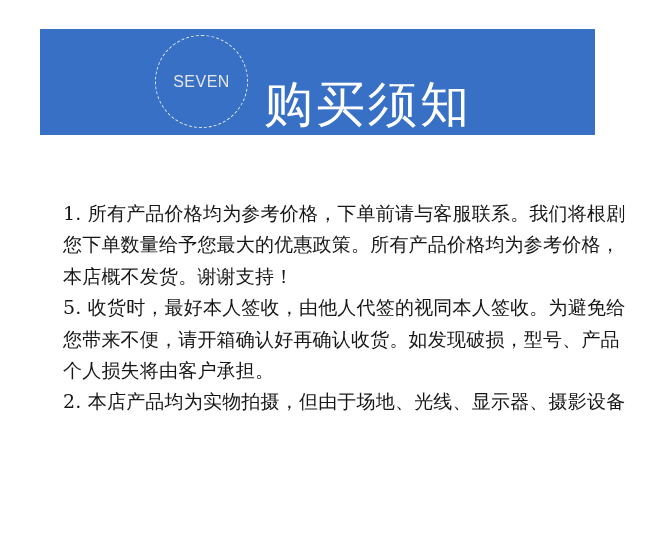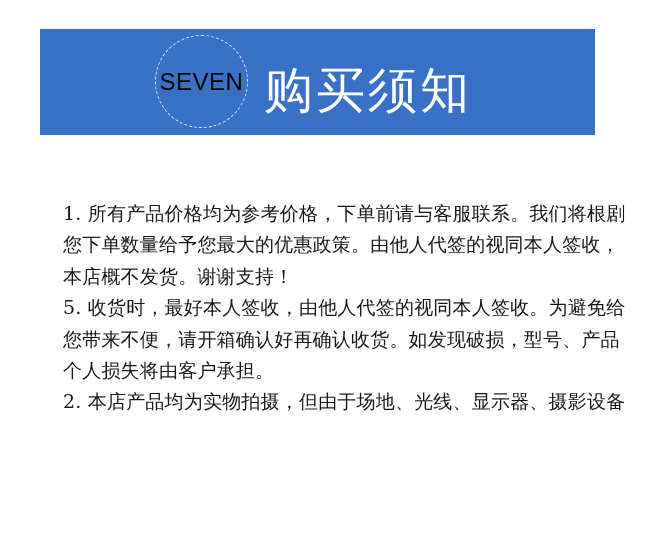--- a/index.html
+++ b/index.html
@@ -30,31 +30,31 @@
     width: 93px;
     height: 93px;
     border: 1px dashed rgba(255,255,255,0.85);
     border-radius: 50%;
     display: flex;
     align-items: center;
     justify-content: center;
     box-sizing: border-box;
   }
   .brand-text {
-    color: #000000;
+    color: #e5e5e5;
     font-family: "Liberation Sans", sans-serif;
-    font-size: 24px;
+    font-size: 16px;
     font-weight: 500;
     letter-spacing: 0.5px;
     white-space: nowrap;
   }
   .banner-title {
     position: absolute;
     left: 224px;
-    top: 0;
+    top: 14px;
     height: 124px;
     display: flex;
     align-items: center;
     color: #ffffff;
     font-family: "DejaVu Serif", "Liberation Serif", serif;
     font-size: 49px;
     font-weight: 400;
     letter-spacing: 3px;
     white-space: nowrap;
     text-align: right;
@@ -81,21 +81,21 @@
 
   <div class="banner">
     <div class="brand-circle">
       <span class="brand-text">SEVEN</span>
     </div>
     <div class="banner-title">购买须知</div>
   </div>
 
   <div class="notice">
     <div class="notice-line">1. 所有产品价格均为参考价格，下单前请与客服联系。我们将根剧</div>
-    <div class="notice-line">您下单数量给予您最大的优惠政策。由他人代签的视同本人签收，</div>
+    <div class="notice-line">您下单数量给予您最大的优惠政策。所有产品价格均为参考价格，</div>
     <div class="notice-line">本店概不发货。谢谢支持！</div>
     <div class="notice-line">5. 收货时，最好本人签收，由他人代签的视同本人签收。为避免给</div>
     <div class="notice-line">您带来不便，请开箱确认好再确认收货。如发现破损，型号、产品</div>
     <div class="notice-line">个人损失将由客户承担。</div>
     <div class="notice-line">2. 本店产品均为实物拍摄，但由于场地、光线、显示器、摄影设备</div>
   </div>
 
 </div>
 
 </body></html>

